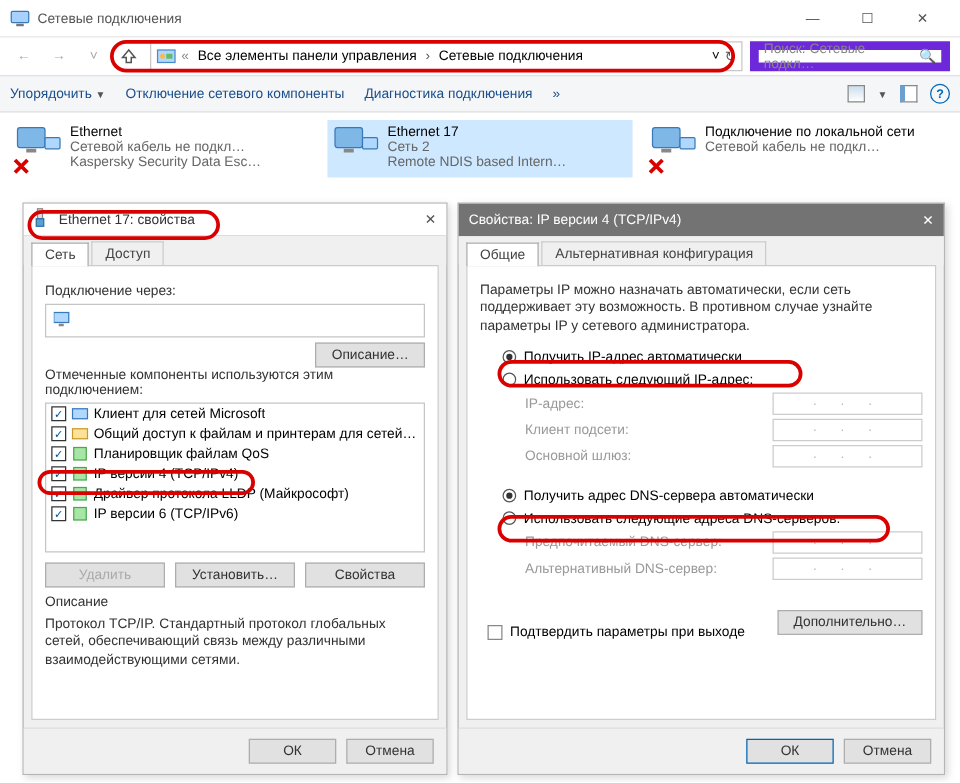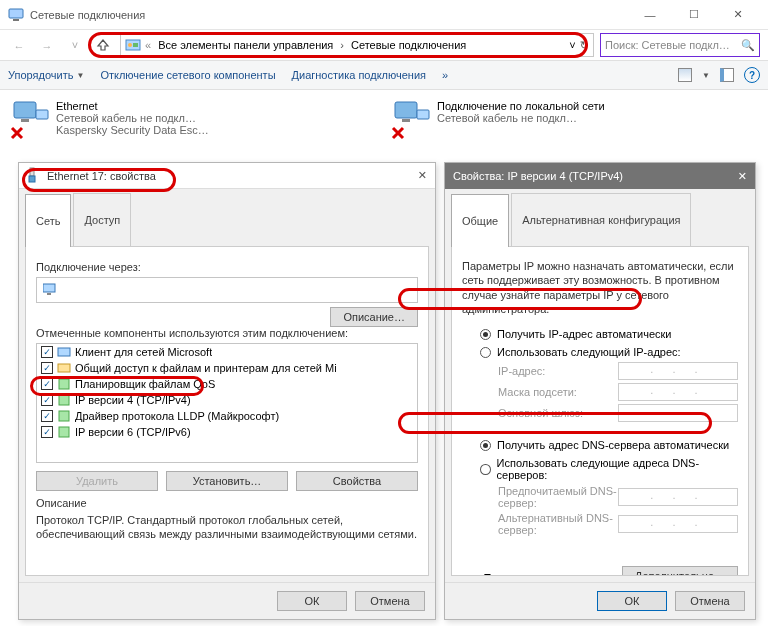--- a/index.html
+++ b/index.html
@@ -12,48 +12,48 @@
   .win-controls { display: flex; gap: 0; }
   .win-btn { width: 44px; height: 28px; display: flex; align-items: center; justify-content: center; color: #555; }
   
   .addr-row { height: 30px; display: flex; align-items: center; gap: 6px; padding: 2px 8px; }
   .nav-arrow { width: 22px; height: 22px; display: flex; align-items: center; justify-content: center; color: #aaa; border-radius: 2px; }
   .addr-bar { flex: 1; height: 24px; border: 1px solid #c8c8c8; display: flex; align-items: center; padding: 0 4px; gap: 4px; position: relative; }
   .addr-bar .bc-sep { color: #555; }
   .addr-bar .bc-seg { color: #000; padding: 2px 3px; }
   .addr-lead { color: #888; }
   .addr-tail { margin-left: auto; display: flex; gap: 4px; }
-  .search-box { width: 160px; height: 24px; border: 1px solid #6d28d9; display: flex; align-items: center; padding: 0 4px; color: #888; }
+  .search-box { width: 160px; height: 24px; border: 7px solid #6d28d9; display: flex; align-items: center; padding: 0 4px; color: #888; }
   
   .toolbar { height: 30px; background: #f5f6f7; border-top: 1px solid #e0e0e0; border-bottom: 1px solid #e0e0e0; display: flex; align-items: center; padding: 0 8px; gap: 16px; }
   .toolbar .tb-item { color: #1a4e8c; display: flex; align-items: center; gap: 3px; }
   .toolbar .tb-right { margin-left: auto; display: flex; gap: 10px; align-items: center; }
   .caret { font-size: 8px; color: #555; }
   
   .conn-row { display: flex; padding: 6px 8px 10px 8px; gap: 10px; }
   .conn-card { flex: 1; display: flex; gap: 6px; padding: 4px; min-width: 0; }
   .conn-card.sel { background: #cde8ff; }
   .conn-icon { width: 38px; height: 38px; position: relative; flex-shrink: 0; }
   .conn-text { min-width: 0; flex: 1; }
   .conn-title { color: #000; }
   .conn-sub { color: #666; white-space: nowrap; overflow: hidden; text-overflow: ellipsis; }
   
   
   .dialogs { position: absolute; left: 18px; right: 12px; bottom: 6px; top: 162px; display: flex; gap: 8px; }
   .dlg { background: #f0f0f0; border: 1px solid #b5b5b5; display: flex; flex-direction: column; box-shadow: 2px 2px 6px rgba(0,0,0,.15); }
-  .dlg-left { width: 418px; }
+  .dlg-left { width: 340px; }
   .dlg-right { flex: 1; }
   
   .dlg-titlebar { height: 26px; display: flex; align-items: center; padding: 0 8px; }
   .dlg-left .dlg-titlebar { background: #fff; color: #333; border-bottom: 1px solid #ddd; }
   .dlg-right .dlg-titlebar { background: #737373; color: #fff; }
   .dlg-titlebar .x { margin-left: auto; }
   
   .tabs { display: flex; background: #f0f0f0; padding: 4px 6px 0 6px; }
-  .tab { padding: 20px 10px; border: 1px solid #ccc; border-bottom: none; background: #f0f0f0; margin-right: 2px; color: #444; }
+  .tab { padding: 3px 10px; border: 1px solid #ccc; border-bottom: none; background: #f0f0f0; margin-right: 2px; color: #444; }
   .tab.active { background: #fff; border-color: #aaa; position: relative; top: 1px; }
   
   .tab-body { flex: 1; background: #fff; border: 1px solid #ccc; margin: 0 6px 6px 6px; padding: 10px; overflow: hidden; }
   
   .field-box { border: 1px solid #c5c5c5; background: #fff; padding: 4px 6px; margin: 4px 0 8px 0; display: flex; align-items: center; gap: 6px; }
   
   .btn { border: 1px solid #adadad; background: #e1e1e1; padding: 3px 12px; color: #333; min-width: 70px; text-align: center; }
   
   .component-list { border: 1px solid #c5c5c5; background: #fff; height: 120px; overflow-y: auto; margin: 4px 0 8px 0; }
   .cl-item { display: flex; align-items: center; gap: 4px; padding: 1px 4px; }
@@ -167,20 +167,34 @@
       <span class="red-x"><svg width="14" height="14">
             <path d="M2 2 L12 12 M12 2 L2 12" stroke="#d90000" stroke-width="3"></path>
           </svg></span>
     </div>
     <div class="conn-text">
       <div class="conn-title">Ethernet</div>
       <div class="conn-sub">Сетевой кабель не подкл…</div>
       <div class="conn-sub">Kaspersky Security Data Esc…</div>
     </div>
   </div>
+  <div class="conn-card sel">
+    <div class="conn-icon">
+      <svg class="monitor-icon">
+          <rect x="2" y="2" width="22" height="16" rx="2" fill="#7fb8e6" stroke="#3a79b7"></rect>
+          <rect x="9" y="19" width="8" height="3" fill="#888"></rect>
+          <rect x="24" y="10" width="12" height="9" rx="1" fill="#b0d8ff" stroke="#3a79b7"></rect>
+        </svg>
+    </div>
+    <div class="conn-text">
+      <div class="conn-title">Ethernet 17</div>
+      <div class="conn-sub">Сеть 2</div>
+      <div class="conn-sub">Remote NDIS based Intern…</div>
+    </div>
+  </div>
   <div class="conn-card">
     <div class="conn-icon">
       <svg class="monitor-icon">
           <rect x="2" y="2" width="22" height="16" rx="2" fill="#7fb8e6" stroke="#3a79b7"></rect>
           <rect x="9" y="19" width="8" height="3" fill="#888"></rect>
           <rect x="24" y="10" width="12" height="9" rx="1" fill="#b0d8ff" stroke="#3a79b7"></rect>
         </svg>
       <span class="red-x"><svg width="14" height="14">
             <path d="M2 2 L12 12 M12 2 L2 12" stroke="#d90000" stroke-width="3"></path>
           </svg></span>
@@ -307,21 +321,21 @@
         </div>
       <div class="radio-row">
           <span class="radio"></span>
           <span>Использовать следующий IP-адрес:</span>
         </div>
       <div class="ip-field-row">
           <span class="lbl">IP-адрес:</span>
           <span class="ip-input">.     .     .</span>
         </div>
       <div class="ip-field-row">
-          <span class="lbl">Маска подсети:</span>
+          <span class="lbl">Клиент подсети:</span>
           <span class="ip-input">.     .     .</span>
         </div>
       <div class="ip-field-row">
           <span class="lbl">Основной шлюз:</span>
           <span class="ip-input">.     .     .</span>
         </div>
       <div style="height:8px"></div>
       <div class="radio-row">
           <span class="radio on"></span>
           <span>Получить адрес DNS-сервера автоматически</span>

